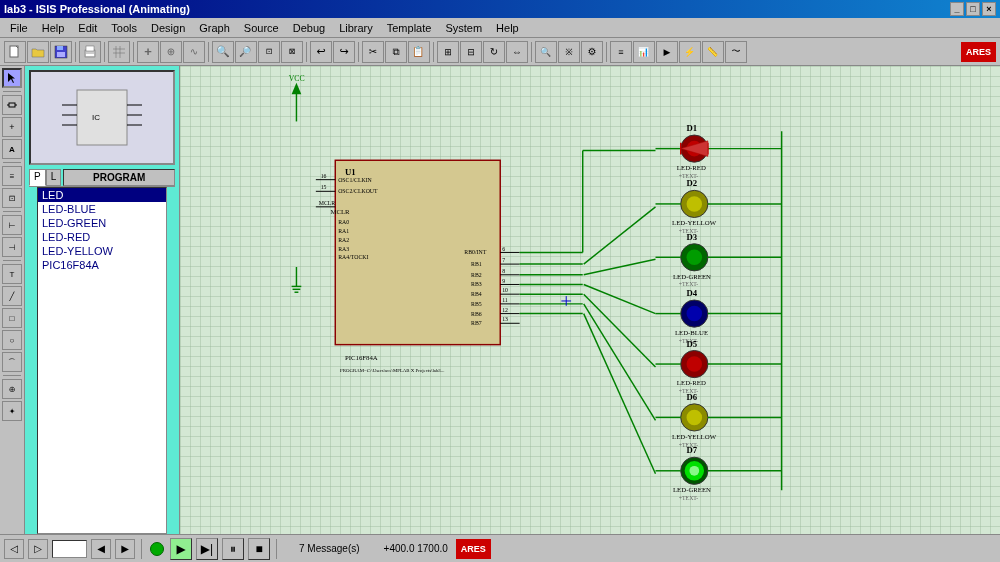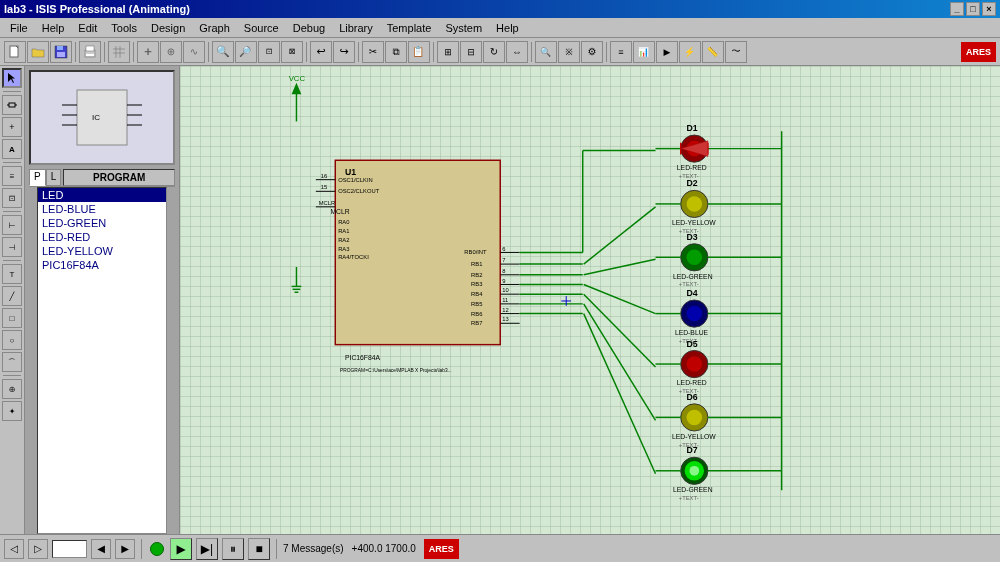--- a/index.html
+++ b/index.html
@@ -71,21 +71,21 @@
 
     
     #main {
       display: flex;
       height: calc(562px - 18px - 20px - 28px - 28px);
     }
 
     
     #sidebar {
       width: 155px;
-      background: #a3a3a3;
+      background: #5eead4;
       border-right: 1px solid #888;
       display: flex;
       flex-direction: column;
     }
     #preview-panel {
       height: 95px;
       border: 2px inset #888;
       margin: 4px;
       background: #e8e8e8;
       position: relative;
@@ -160,20 +160,21 @@
     
     #canvas-area {
       flex: 1;
       background: #d4e8d4;
       position: relative;
       overflow: hidden;
       background-image: 
         linear-gradient(rgba(150,180,150,0.4) 1px, transparent 1px),
         linear-gradient(90deg, rgba(150,180,150,0.4) 1px, transparent 1px);
       background-size: 10px 10px;
+      font-family: Liberation Serif, serif;
     }
 
     
     .circuit-svg {
       position: absolute;
       top: 0; left: 0;
       width: 100%; height: 100%;
     }
 
     
@@ -582,21 +583,21 @@
   </div>
   <div class="play-btn">
     <span>⏸</span>
   </div>
   <div class="play-btn">
     <span>■</span>
   </div>
 
   <div style="width:1px; height:20px; background:#888; margin:0 2px;"></div>
 
-  <div style="font-size:10px; margin:0 0;">
+  <div style="font-size:10px; margin:0 16px;">
     <span>7 Message(s)</span>
   </div>
 
 
   <div id="coords">+400.0     1700.0</div>
 
   <div id="logo">ARES</div>
 </div>
 
 </body></html>

